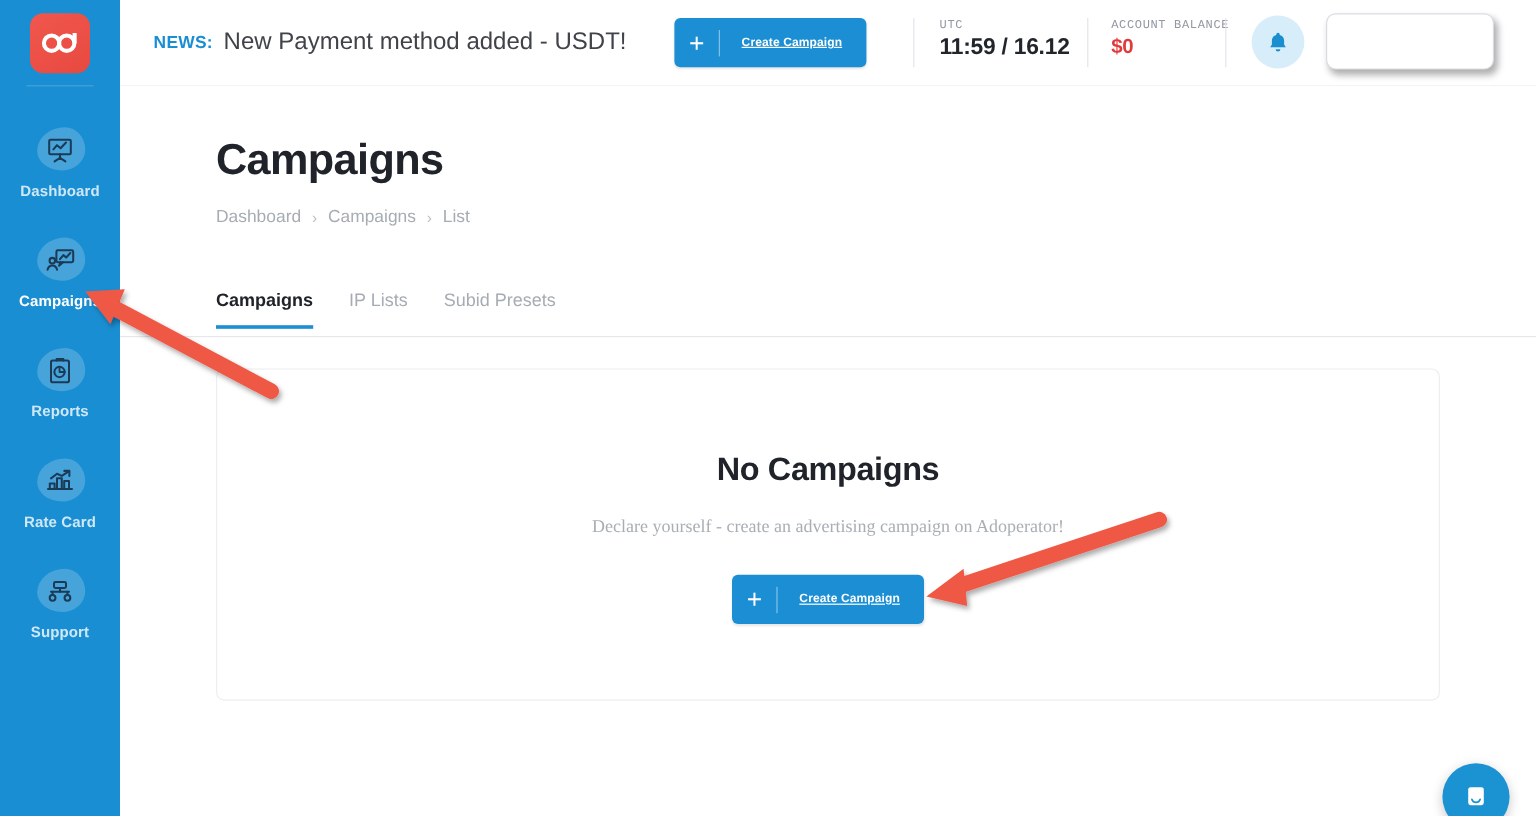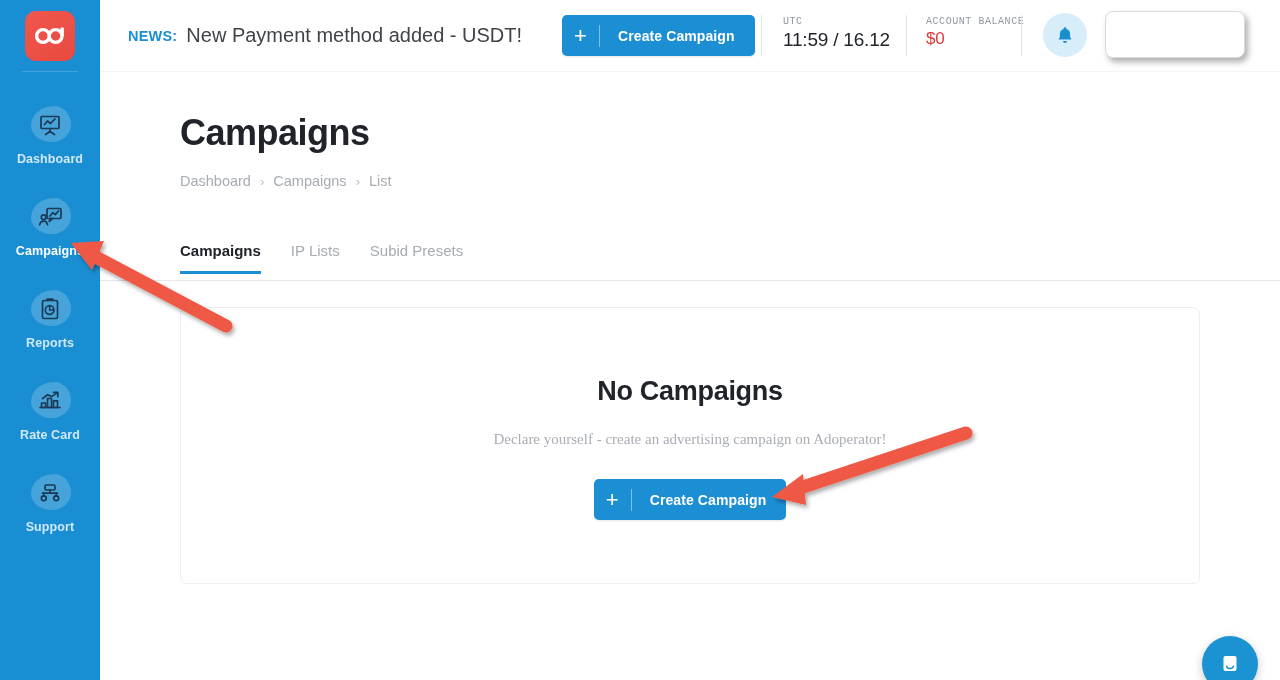--- a/index.html
+++ b/index.html
@@ -63,29 +63,29 @@
     display: flex; align-items: center; height: 41px;
     background: #1c8fd4; border-radius: 5px; border: none;
     color: #fff; cursor: pointer; padding: 0;
     box-shadow: 0 1px 2px rgba(0,0,0,.10);
   }
   .btn-create .plus {
     width: 37px; text-align: center; font-size: 22px; font-weight: 300; line-height: 1;
     color: #fff;
   }
   .btn-create .vbar { width: 1px; height: 22px; background: rgba(255,255,255,.45); }
-  .btn-create .lbl { padding: 0 20px 0 18px; font-size: 14px; font-weight: bold; letter-spacing: .1px; }
+  .btn-create .lbl { padding: 0 20px 0 18px; font-size: 10px; font-weight: bold; letter-spacing: .1px; text-decoration: underline; }
 
   #hdr-create { position: absolute; left: 462px; top: 15px; }
 
   .hdr-sep { position: absolute; top: 15px; width: 1px; height: 41px; background: #e2e5e9; }
 
   .hdr-block { position: absolute; top: 16px; }
   .hdr-cap { font-size: 10px; color: #9298a1; letter-spacing: .55px; text-transform: uppercase; font-family: Liberation Mono, monospace; }
-  .hdr-val { font-size: 19px; font-weight: normal; color: #22262b; margin-top: 2px; letter-spacing: -.2px; }
+  .hdr-val { font-size: 19px; font-weight: bold; color: #22262b; margin-top: 2px; letter-spacing: -.2px; }
   .hdr-val.red { color: #e03b3b; font-size: 17px; }
 
   #bell {
     position: absolute; left: 943px; top: 13px;
     width: 44px; height: 44px; border-radius: 50%;
     background: #d7edfa; display: flex; align-items: center; justify-content: center;
     cursor: pointer;
   }
   #profile-box {
     position: absolute; left: 1005px; top: 11px;

